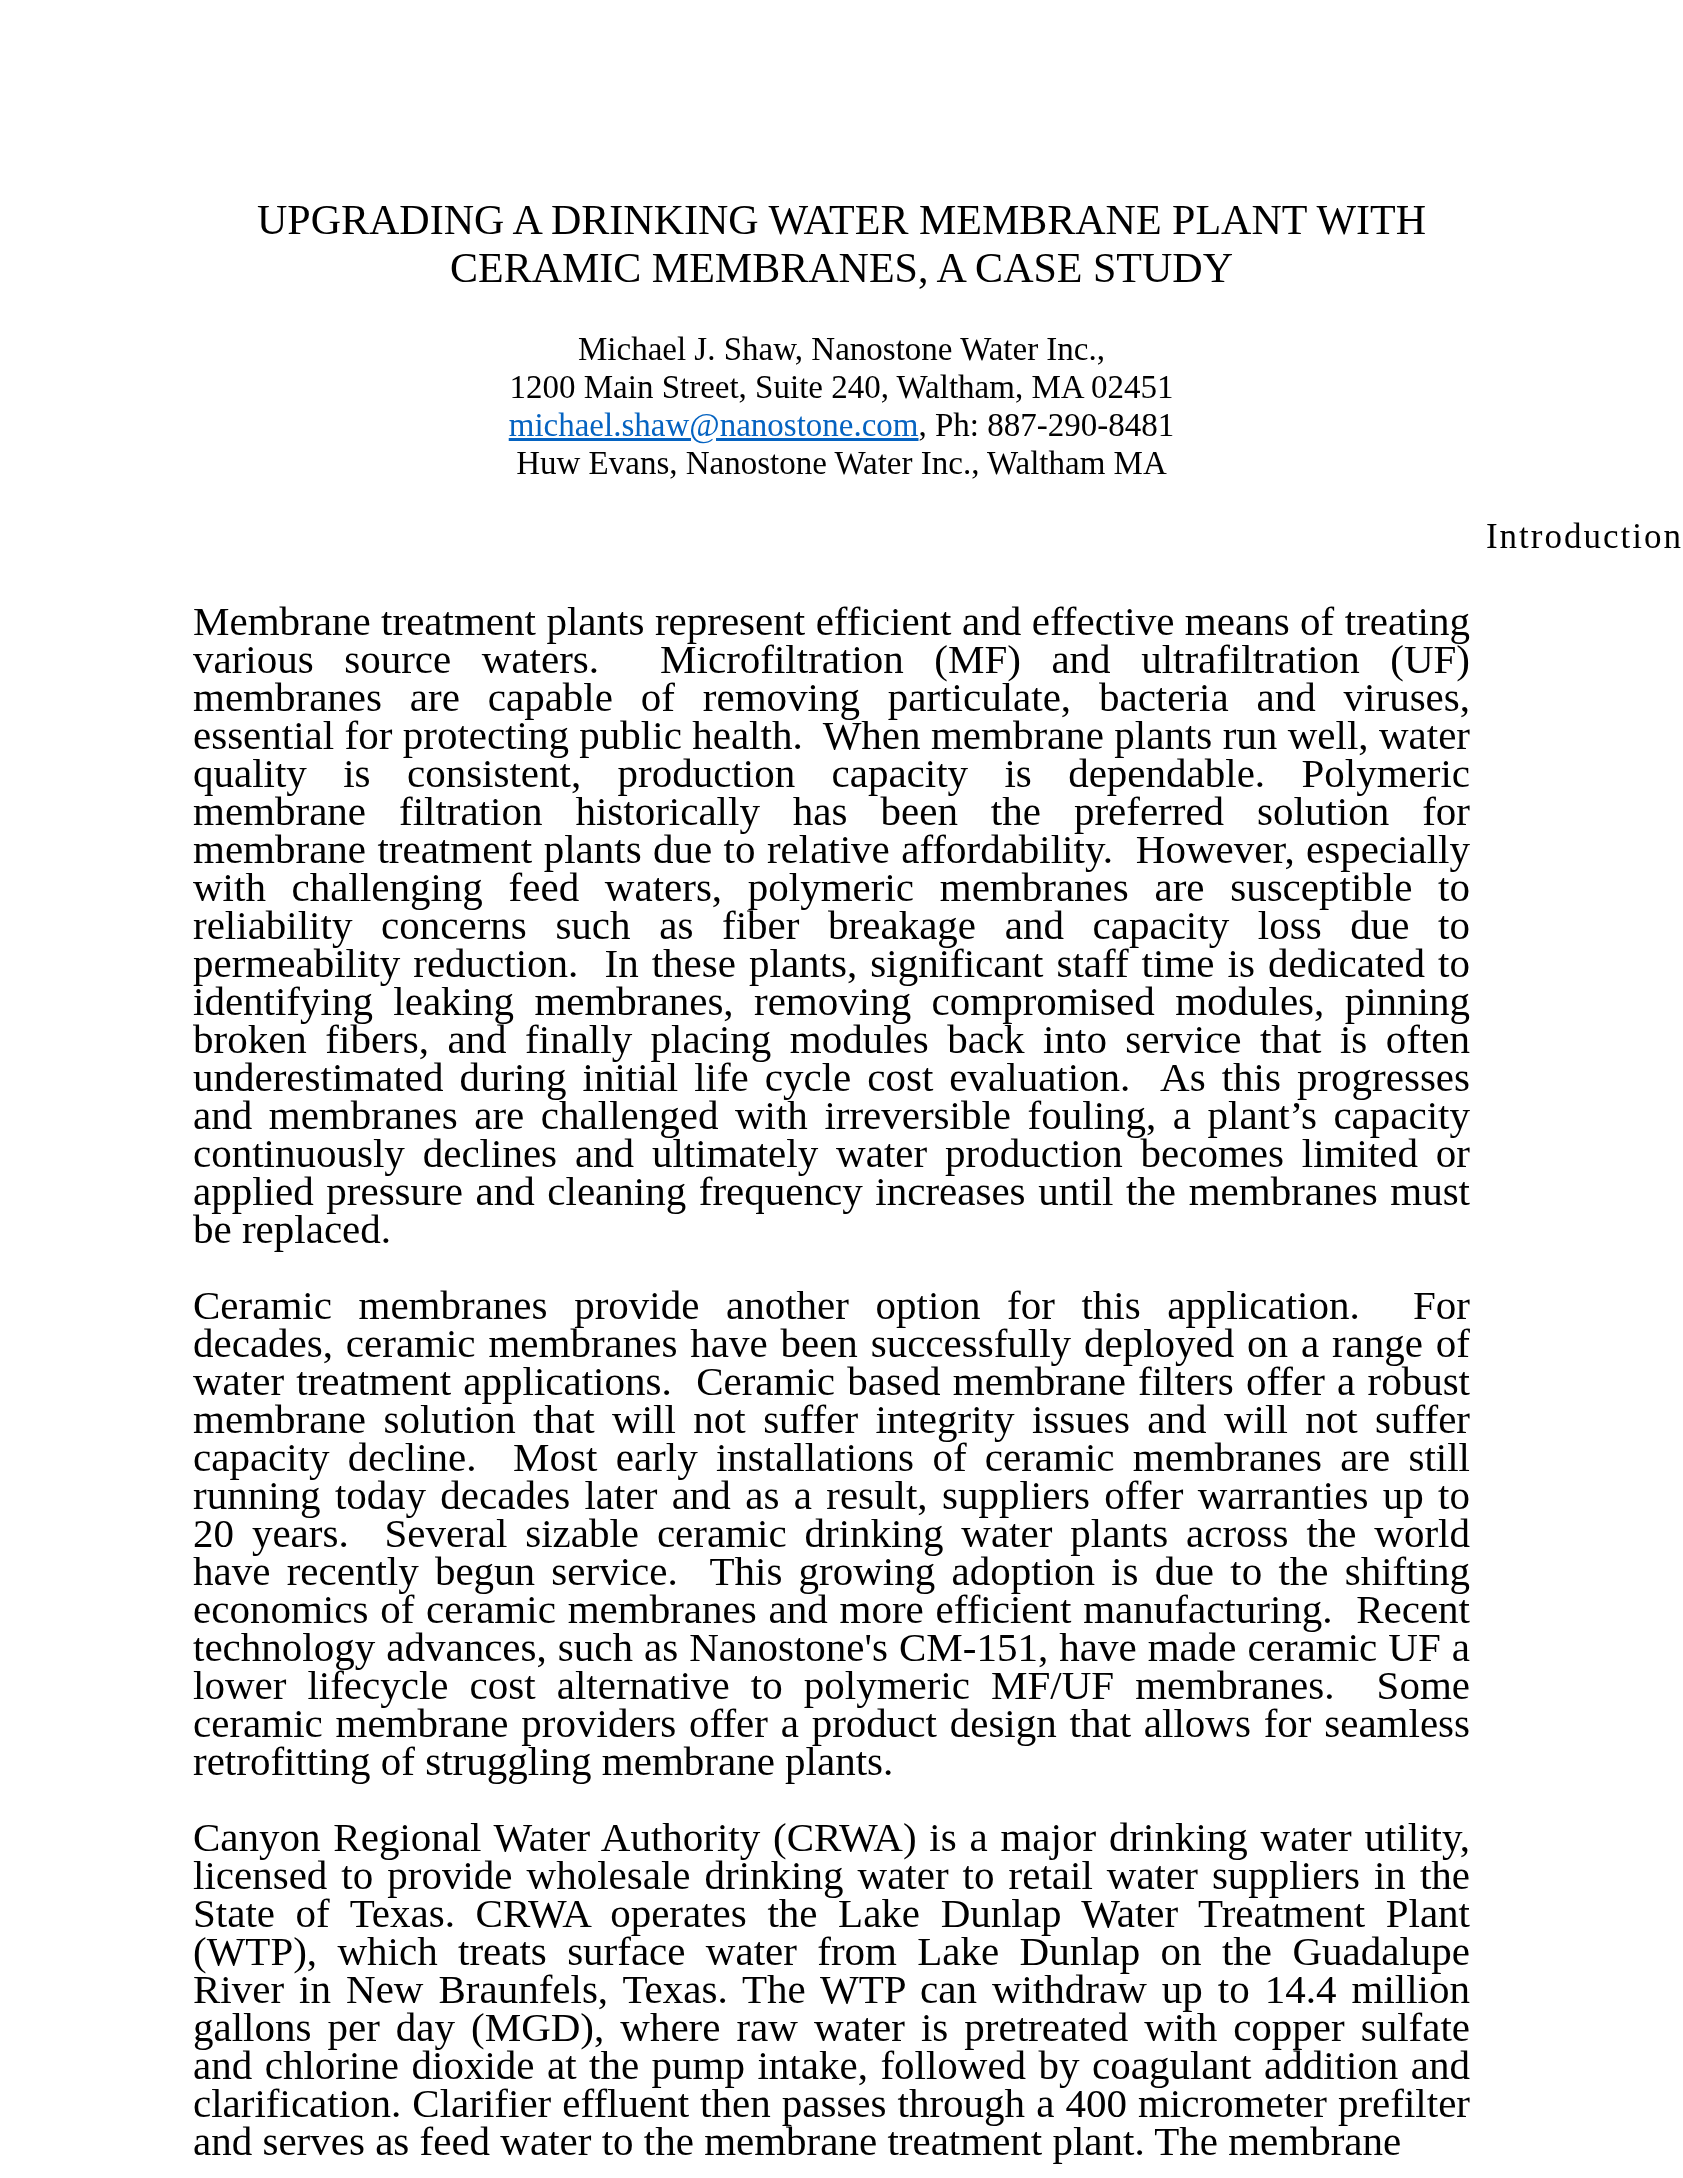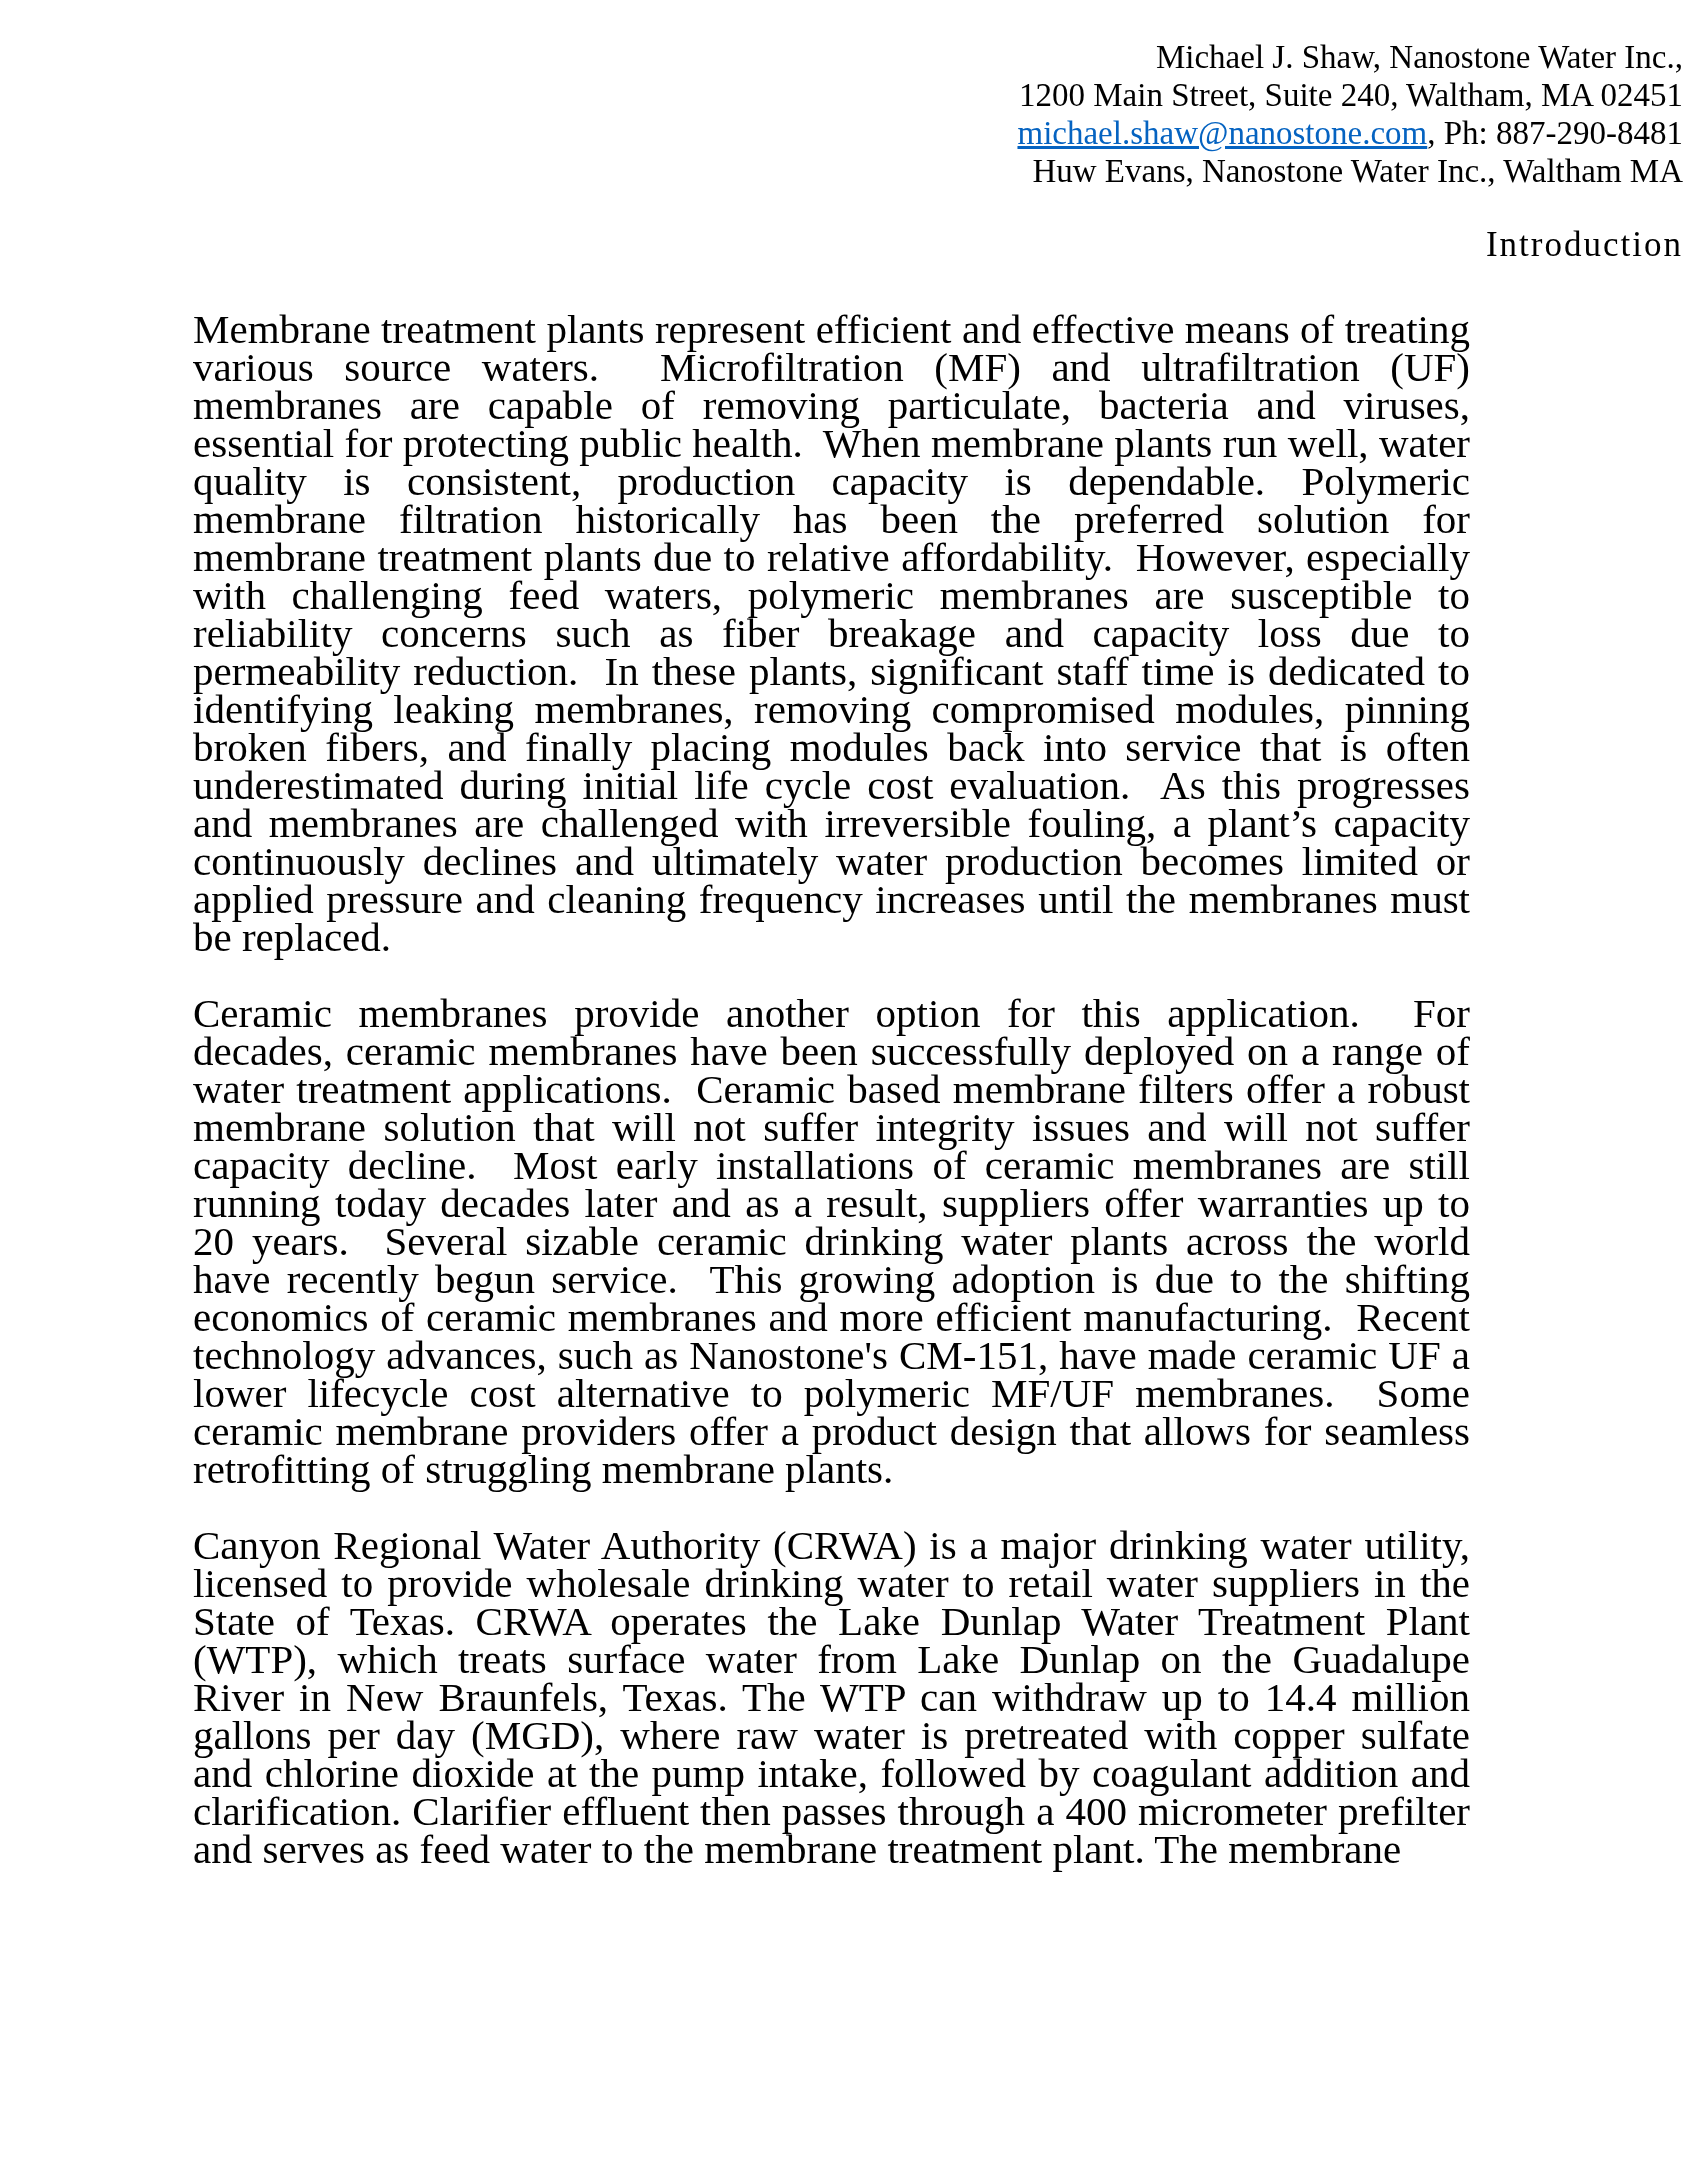--- a/index.html
+++ b/index.html
@@ -15,21 +15,21 @@
   }
   .title-block {
     padding-top: 196px;
     text-align: center;
     font-size: 42px;
     line-height: 48px;
     font-weight: 400;
   }
   .author-block {
     margin-top: 38px;
-    text-align: right;
+    text-align: center;
     font-size: 33px;
     line-height: 38px;
   }
   .author-line { white-space: pre-wrap; }
   .email-link {
     color: #0563C1;
     text-decoration: underline;
     cursor: pointer;
   }
   .section-heading {
@@ -49,20 +49,24 @@
   .body-text p {
     margin: 0 0 38px 0;
     white-space: pre-wrap;
   }
 </style>
 </head>
 <body>
 
 <div class="page">
 
+  <h1 class="title-block" style="margin:0; padding-top:196px;">
+    <div>UPGRADING A DRINKING WATER MEMBRANE PLANT WITH</div>
+    <div>CERAMIC MEMBRANES, A CASE STUDY</div>
+  </h1>
 
   <div class="author-block">
     <div class="author-line">Michael J. Shaw, Nanostone Water Inc.,</div>
     <div class="author-line">1200 Main Street, Suite 240, Waltham, MA 02451</div>
     <div class="author-line"><a class="email-link">michael.shaw@nanostone.com</a><span>, Ph: 887-290-8481</span></div>
     <div class="author-line">Huw Evans, Nanostone Water Inc., Waltham MA</div>
   </div>
 
   <h2 class="section-heading" style="margin-bottom:0;">Introduction</h2>
 

